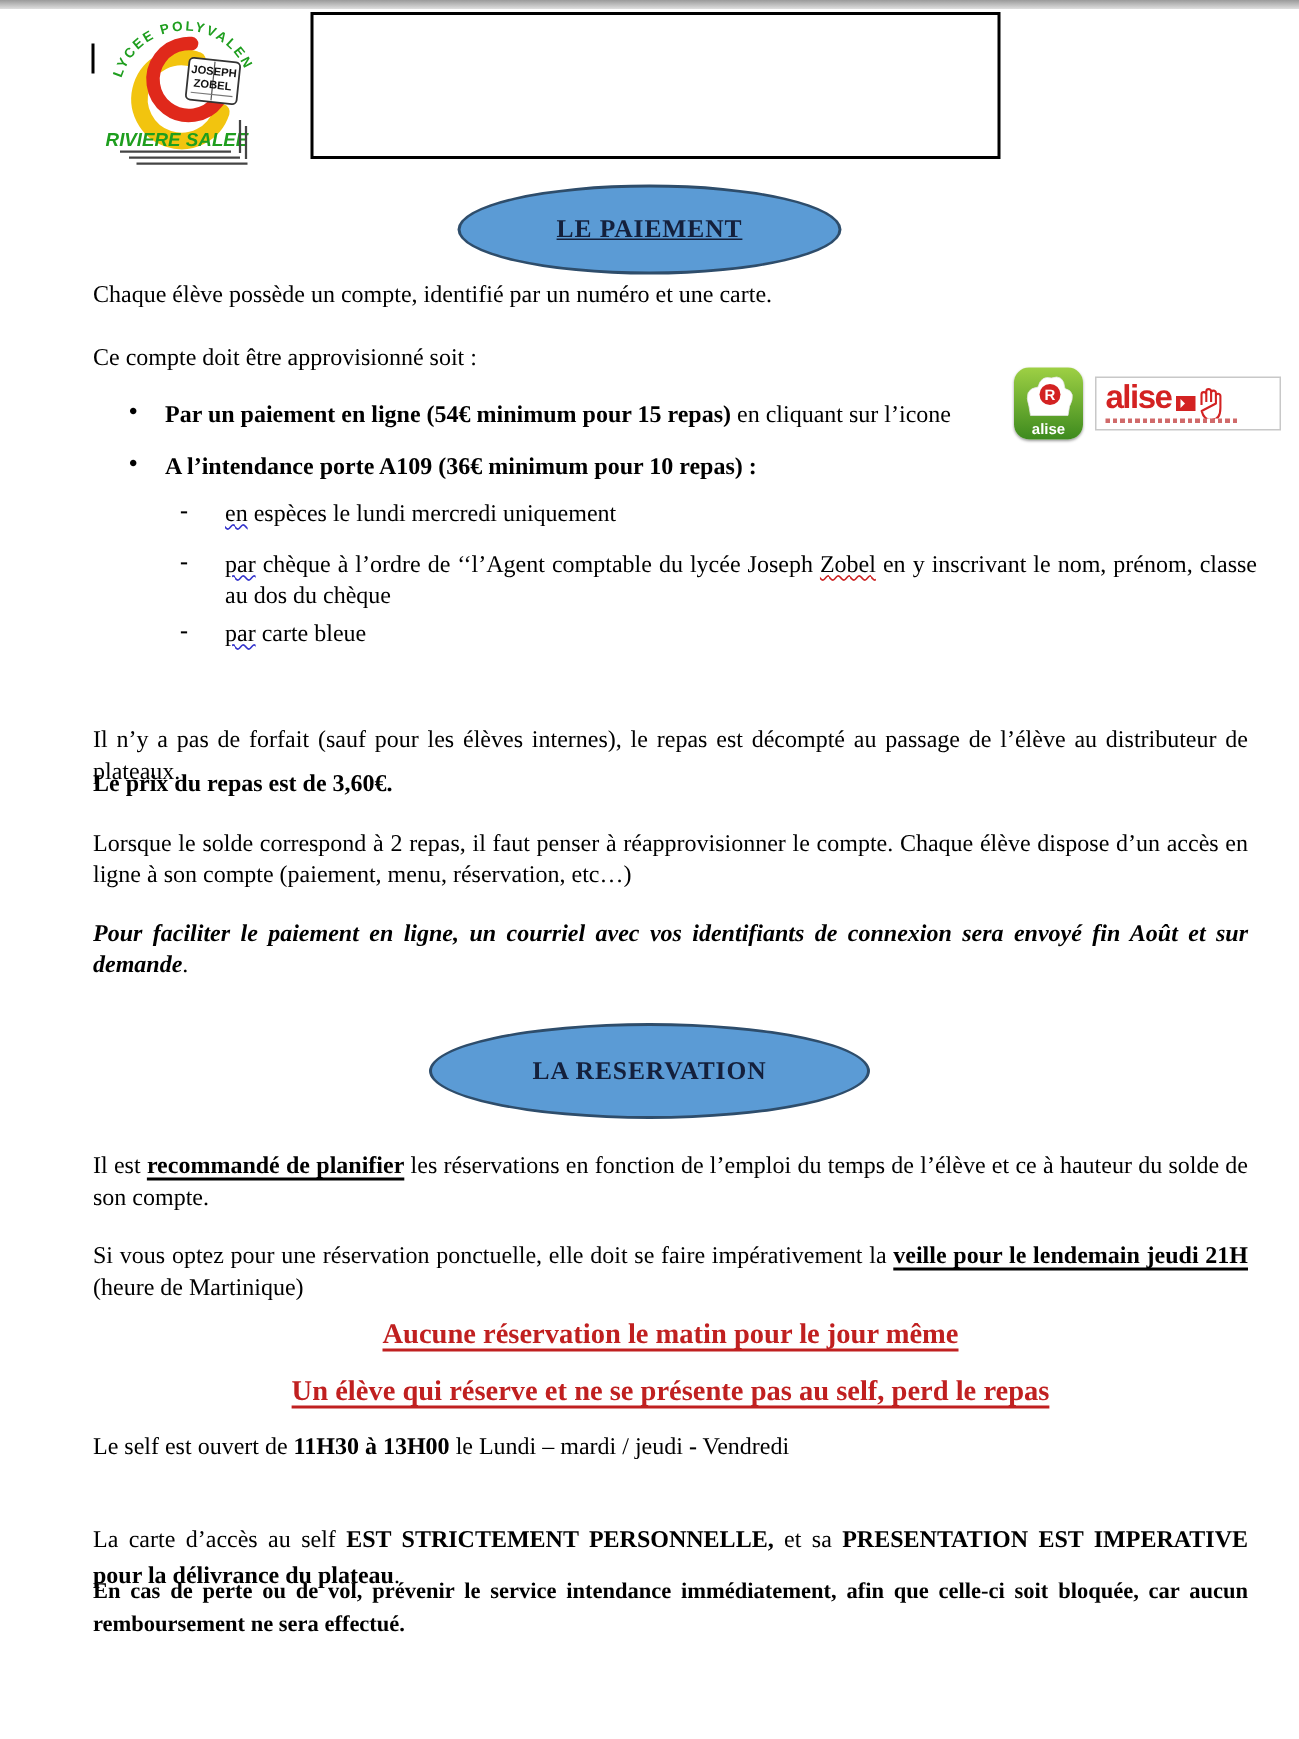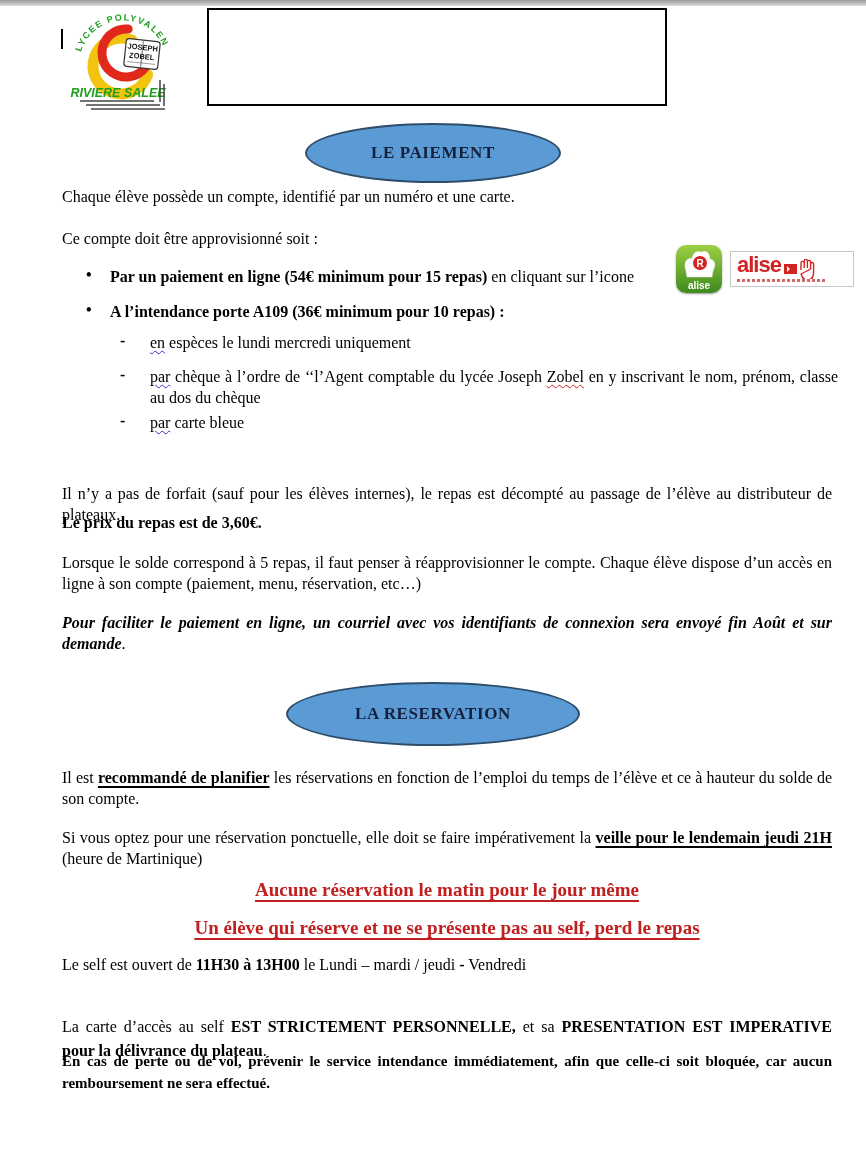--- a/index.html
+++ b/index.html
@@ -25,21 +25,21 @@
   .title-line2 { margin-top:12px; font-size:23px; }
   .logo-wrap { position:absolute; left:64px; top:8px; width:116px; height:104px; }
 
   
   .oval {
     position:absolute; left:50%; transform:translateX(-50%);
     background:#5b9bd5; border:2px solid #2e4d6b; border-radius:50%;
     display:flex; align-items:center; justify-content:center;
     font-weight:bold; font-size:17px; color:#14203c; letter-spacing:0.6px;
   }
-  .oval-payment { top:123px; width:252px; height:56px; }
+  .oval-payment { top:123px; width:252px; height:56px;text-decoration:underline; }
   .oval-reservation { top:682px; width:290px; height:60px; }
 
   
   p, .para { margin:0; line-height:21px; }
   .body-block { left:62px; right:34px; text-align:justify; }
   .bullet-row { left:86px; right:34px; display:flex; }
   .bullet-marker { width:24px; font-weight:bold; flex:0 0 24px; }
   .sub-row { left:120px; right:28px; display:flex; text-align:justify;}
   .sub-marker { width:30px; font-weight:bold; flex:0 0 30px; }
   .b { font-weight:bold; }
@@ -159,21 +159,21 @@
 
   <div class="abs sub-row" style="top:412px;">
     <span class="sub-marker">-</span>
     <p class="para"><span class="wavy-blue">par</span><span> carte bleue</span></p>
   </div>
 
   <p class="abs body-block" style="top:455px;margin-top:28px;">Il n’y a pas de forfait (sauf pour les élèves internes), le repas est décompté au passage de l’élève au distributeur de plateaux.</p>
 
   <p class="abs body-block b" style="top:512px;">Le prix du repas est de 3,60€.</p>
 
-  <p class="abs body-block" style="top:552px;">Lorsque le solde correspond à 5 repas, il faut penser à réapprovisionner le compte. Chaque élève dispose d’un accès en ligne à son compte (paiement, menu, réservation, etc…)</p>
+  <p class="abs body-block" style="top:552px;">Lorsque le solde correspond à 2 repas, il faut penser à réapprovisionner le compte. Chaque élève dispose d’un accès en ligne à son compte (paiement, menu, réservation, etc…)</p>
 
   <p class="abs body-block" style="top:612px;"><span class="bi">Pour faciliter le paiement en ligne, un courriel avec vos identifiants de connexion sera envoyé fin Août et sur demande</span><span>.</span></p>
 
   <div class="oval oval-reservation">
     <span>LA RESERVATION</span>
   </div>
 
   <p class="abs body-block" style="top:767px;"><span>Il est </span><span class="bu">recommandé de planifier</span><span> les réservations en fonction de l’emploi du temps de l’élève et ce à hauteur du solde de son compte.</span></p>
 
   <p class="abs body-block" style="top:827px;"><span>Si vous optez pour une réservation ponctuelle, elle doit se faire impérativement la </span><span class="bu">veille pour le lendemain jeudi 21H</span><span> (heure de Martinique)</span></p>

